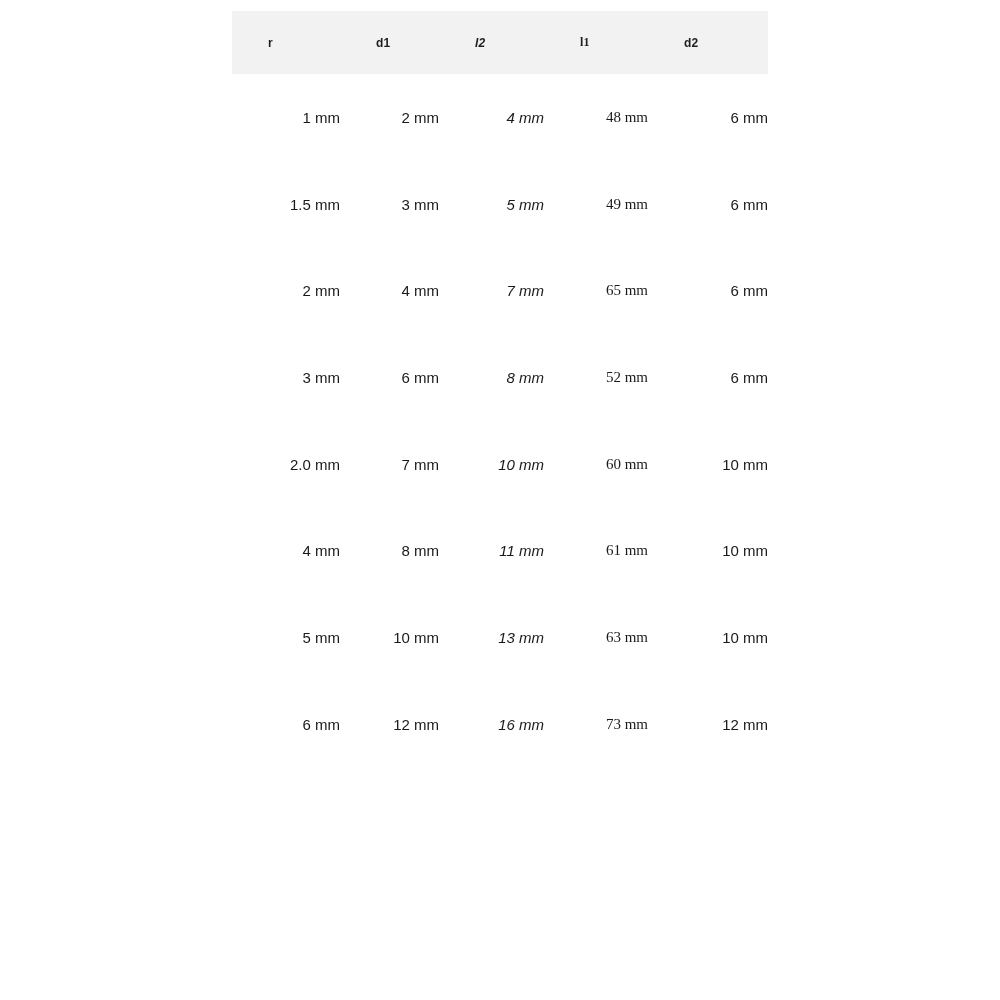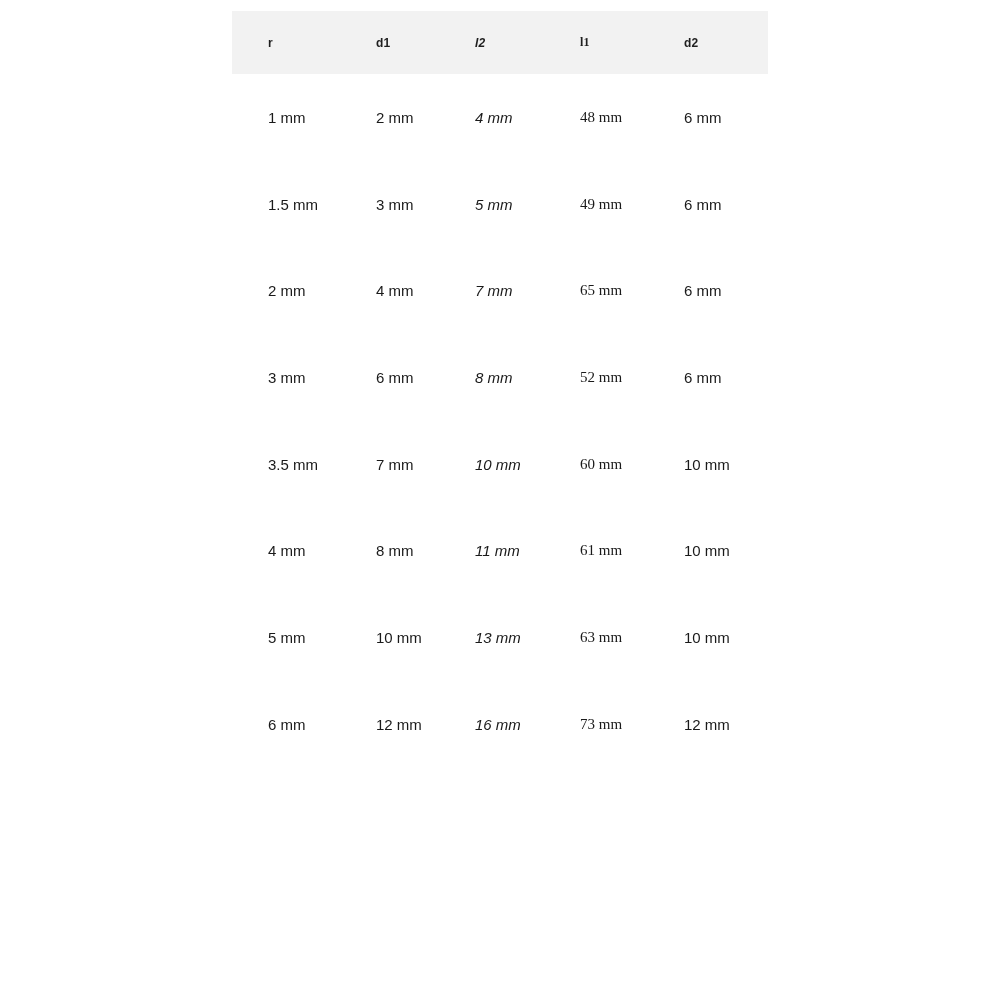--- a/index.html
+++ b/index.html
@@ -47,21 +47,21 @@
     color: #1f1f1f;
     letter-spacing: 0.01em;
     white-space: nowrap;
     border: none;
   }
 
   .spec-table tbody td {
     height: 86.7px;
     padding: 0 0 0 36px;
     margin: 0;
-    text-align: left;
+    text-align: right;
     vertical-align: middle;
     font-size: 15px;
     font-weight: normal;
     color: #1a1a1a;
     white-space: nowrap;
     border: none;
     background: #ffffff;
   }
 
   
@@ -116,21 +116,21 @@
           <td class="col-d2">6 mm</td>
         </tr>
         <tr>
           <td class="col-r">3 mm</td>
           <td class="col-d1">6 mm</td>
           <td class="col-l2">8 mm</td>
           <td class="col-l1">52 mm</td>
           <td class="col-d2">6 mm</td>
         </tr>
         <tr>
-          <td class="col-r">3.5 mm</td>
+          <td class="col-r">2.0 mm</td>
           <td class="col-d1">7 mm</td>
           <td class="col-l2">10 mm</td>
           <td class="col-l1">60 mm</td>
           <td class="col-d2">10 mm</td>
         </tr>
         <tr>
           <td class="col-r">4 mm</td>
           <td class="col-d1">8 mm</td>
           <td class="col-l2">11 mm</td>
           <td class="col-l1">61 mm</td>

